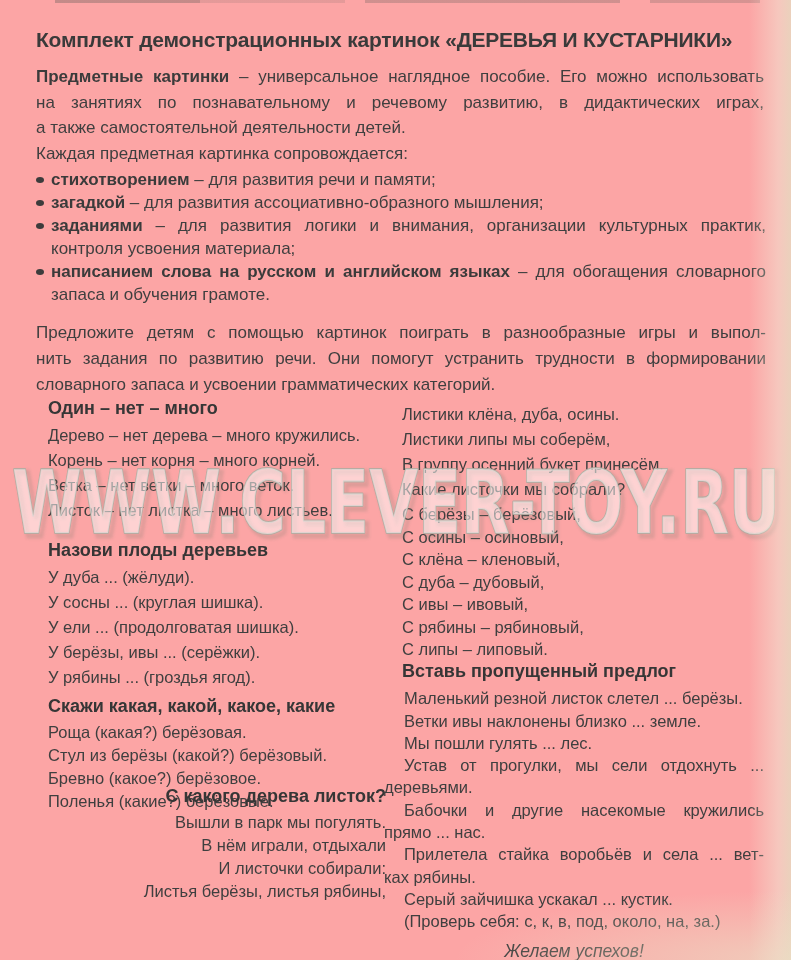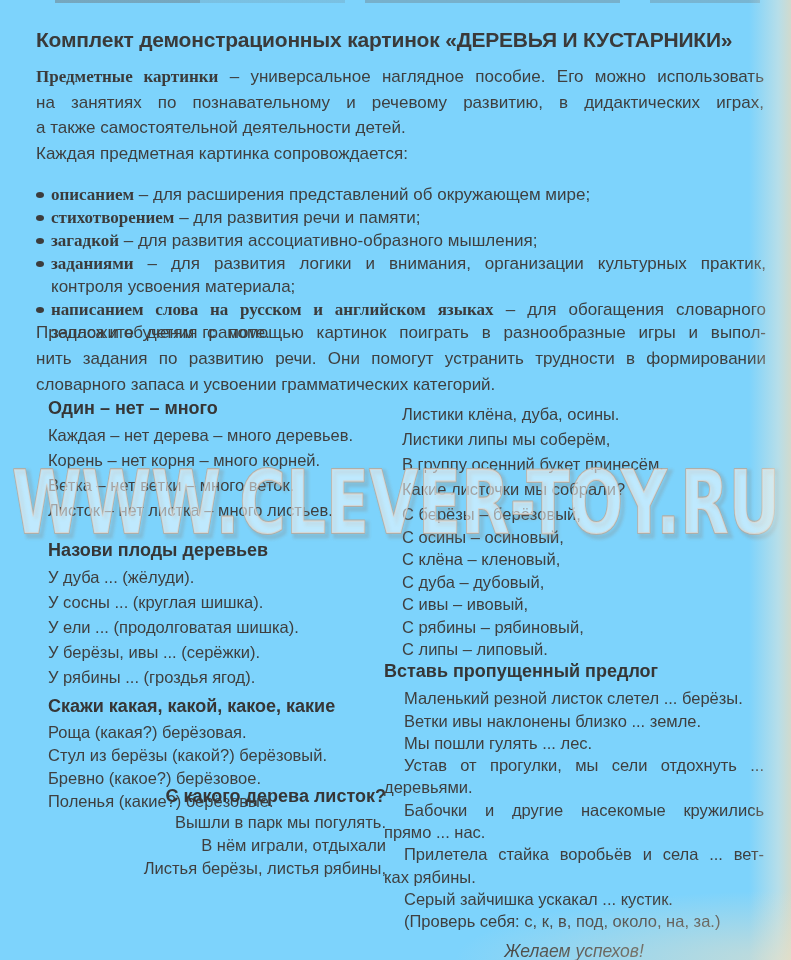--- a/index.html
+++ b/index.html
@@ -1,51 +1,51 @@
 <!DOCTYPE html>
 <html><head>
 <meta charset="utf-8">
 <style>
   html,body{margin:0;padding:0;background:#ffffff;}
-  .page{position:relative;width:791px;height:960px;background:#7dd3fc;overflow:hidden;
+  .page{position:relative;width:791px;height:960px;background:#fca5a5;overflow:hidden;
         font-family:"Liberation Sans","DejaVu Sans",sans-serif;color:#3f3f3f;}
   
   .top-edge{position:absolute;left:0;top:0;width:791px;height:3px;
     background:linear-gradient(90deg,transparent 0 55px,rgba(105,95,90,.38) 55px 200px,
       rgba(105,95,90,.16) 200px 345px,transparent 345px 365px,rgba(105,95,90,.30) 365px 620px,
       transparent 620px 650px,rgba(105,95,90,.26) 650px 760px,transparent 760px);}
   .shade-right{position:absolute;right:0;top:0;width:42px;height:100%;pointer-events:none;
     background:linear-gradient(90deg,rgba(240,233,214,0) 0%,rgba(240,233,214,.5) 70%,rgba(230,220,194,.8) 100%);}
   .shade-corner{position:absolute;right:0;bottom:0;width:340px;height:70px;pointer-events:none;
     background:radial-gradient(ellipse at 100% 100%,rgba(234,224,198,.65),rgba(234,224,198,0) 70%);}
   
   .title{position:absolute;left:36px;top:28px;width:740px;font-size:21px;font-weight:700;
          color:#3a3a3a;letter-spacing:-.2px;white-space:nowrap;}
   .intro{position:absolute;left:36px;top:64px;width:728px;font-size:17px;line-height:25.5px;}
   .j{text-align:justify;text-align-last:justify;}
-  b{font-weight:700;color:#3b3b3b;font-family:Liberation Serif, serif;}
+  b{font-weight:700;color:#3b3b3b;}
   .accomp{position:absolute;left:36px;top:142px;width:730px;font-size:17px;line-height:23px;}
-  .accomp-intro{margin-bottom:18px;}
+  .accomp-intro{margin-bottom:3px;}
   .bullet{display:flex;align-items:flex-start;}
   .dot{flex:0 0 8px;width:6px;height:6px;border-radius:50%;background:#3c3c3c;margin:9px 7px 0 0;}
   .btext{flex:1;}
   .suggest{position:absolute;left:36px;top:320px;width:730px;font-size:17px;line-height:26px;}
   
   .col-left{position:absolute;left:48px;top:398px;width:338px;font-size:16.5px;}
   .col-left .sec{position:absolute;left:0;width:338px;}
   .s1{top:0;}  .s1 .lines{line-height:25px;}
   .s2{top:142px;} .s2 .lines{line-height:25px;}
   .s3{top:298px;} .s3 .lines{line-height:23px;}
   .s4{top:388px;text-align:right;} .s4 .lines{line-height:23px;}
   h3{margin:0 0 4px 0;font-size:18px;font-weight:700;color:#363636;}
   .col-right{position:absolute;left:384px;top:0;width:382px;height:960px;font-size:16.5px;}
   .poem{position:absolute;top:402px;left:18px;line-height:25px;}
   .fromtree{position:absolute;top:503px;left:18px;line-height:22.5px;}
   .predlog{position:absolute;top:660px;left:0;width:380px;line-height:22.3px;}
-  .predlog h3{margin-bottom:5px;}
+  .predlog h3{margin-left:18px;margin-bottom:5px;}
   .pl1{padding-left:20px;}
   .closing{margin-top:7px;text-align:center;font-style:italic;font-size:17.5px;color:#3a3a3a;}
   .it{margin-top:40px;}
   
   .wm{position:absolute;left:0;top:448px;width:791px;height:112px;pointer-events:none;opacity:.92;}
 </style>
 </head>
 <body>
 
 <div class="page">
@@ -54,24 +54,20 @@
   <div class="title">Комплект демонстрационных картинок «ДЕРЕВЬЯ И КУСТАРНИКИ»</div>
 
   <div class="intro">
     <div class="j"><b>Предметные картинки</b><span> – универсальное наглядное пособие. Его можно использовать</span></div>
     <div class="j">на занятиях по познавательному и речевому развитию, в дидактических играх,</div>
     <div>а также самостоятельной деятельности детей.</div>
   </div>
 
   <div class="accomp">
     <div class="accomp-intro">Каждая предметная картинка сопровождается:</div>
-    <div class="bullet">
-      <span class="dot"></span>
-      <div class="btext"><b>описанием</b><span> – для расширения представлений об окружающем мире;</span></div>
-    </div>
     <div class="bullet">
       <span class="dot"></span>
       <div class="btext"><b>стихотворением</b><span> – для развития речи и памяти;</span></div>
     </div>
     <div class="bullet">
       <span class="dot"></span>
       <div class="btext"><b>загадкой</b><span> – для развития ассоциативно-образного мышления;</span></div>
     </div>
     <div class="bullet">
       <span class="dot"></span>
@@ -92,21 +88,21 @@
   <div class="suggest">
     <div class="j">Предложите детям с помощью картинок поиграть в разнообразные игры и выпол-</div>
     <div class="j">нить задания по развитию речи. Они помогут устранить трудности в формировании</div>
     <div>словарного запаса и усвоении грамматических категорий.</div>
   </div>
 
   <div class="col-left">
     <div class="sec s1">
       <h3>Один – нет – много</h3>
       <div class="lines">
-        <div>Каждая – нет дерева – много деревьев.</div>
+        <div>Дерево – нет дерева – много кружились.</div>
         <div>Корень – нет корня – много корней.</div>
         <div>Ветка – нет ветки – много веток.</div>
         <div>Листок – нет листка – много листьев.</div>
       </div>
     </div>
     <div class="sec s2">
       <h3>Назови плоды деревьев</h3>
       <div class="lines">
         <div><span>У дуба ... </span><span class="it">(жёлуди).</span></div>
         <div><span>У сосны ... </span><span class="it">(круглая шишка).</span></div>
@@ -122,20 +118,21 @@
         <div><span>Стул из берёзы </span><span class="it">(какой?)</span><span> берёзовый.</span></div>
         <div><span>Бревно </span><span class="it">(какое?)</span><span> берёзовое.</span></div>
         <div><span>Поленья </span><span class="it">(какие?)</span><span> берёзовые.</span></div>
       </div>
     </div>
     <div class="sec s4">
       <h3>С какого дерева листок?</h3>
       <div class="lines">
         <div>Вышли в парк мы погулять.</div>
         <div>В нём играли, отдыхали</div>
+        <div>И листочки собирали:</div>
         <div>Листья берёзы, листья рябины,</div>
       </div>
     </div>
   </div>
 
   <div class="col-right">
     <div class="poem">
       <div>Листики клёна, дуба, осины.</div>
       <div>Листики липы мы соберём,</div>
       <div>В группу осенний букет принесём.</div>

